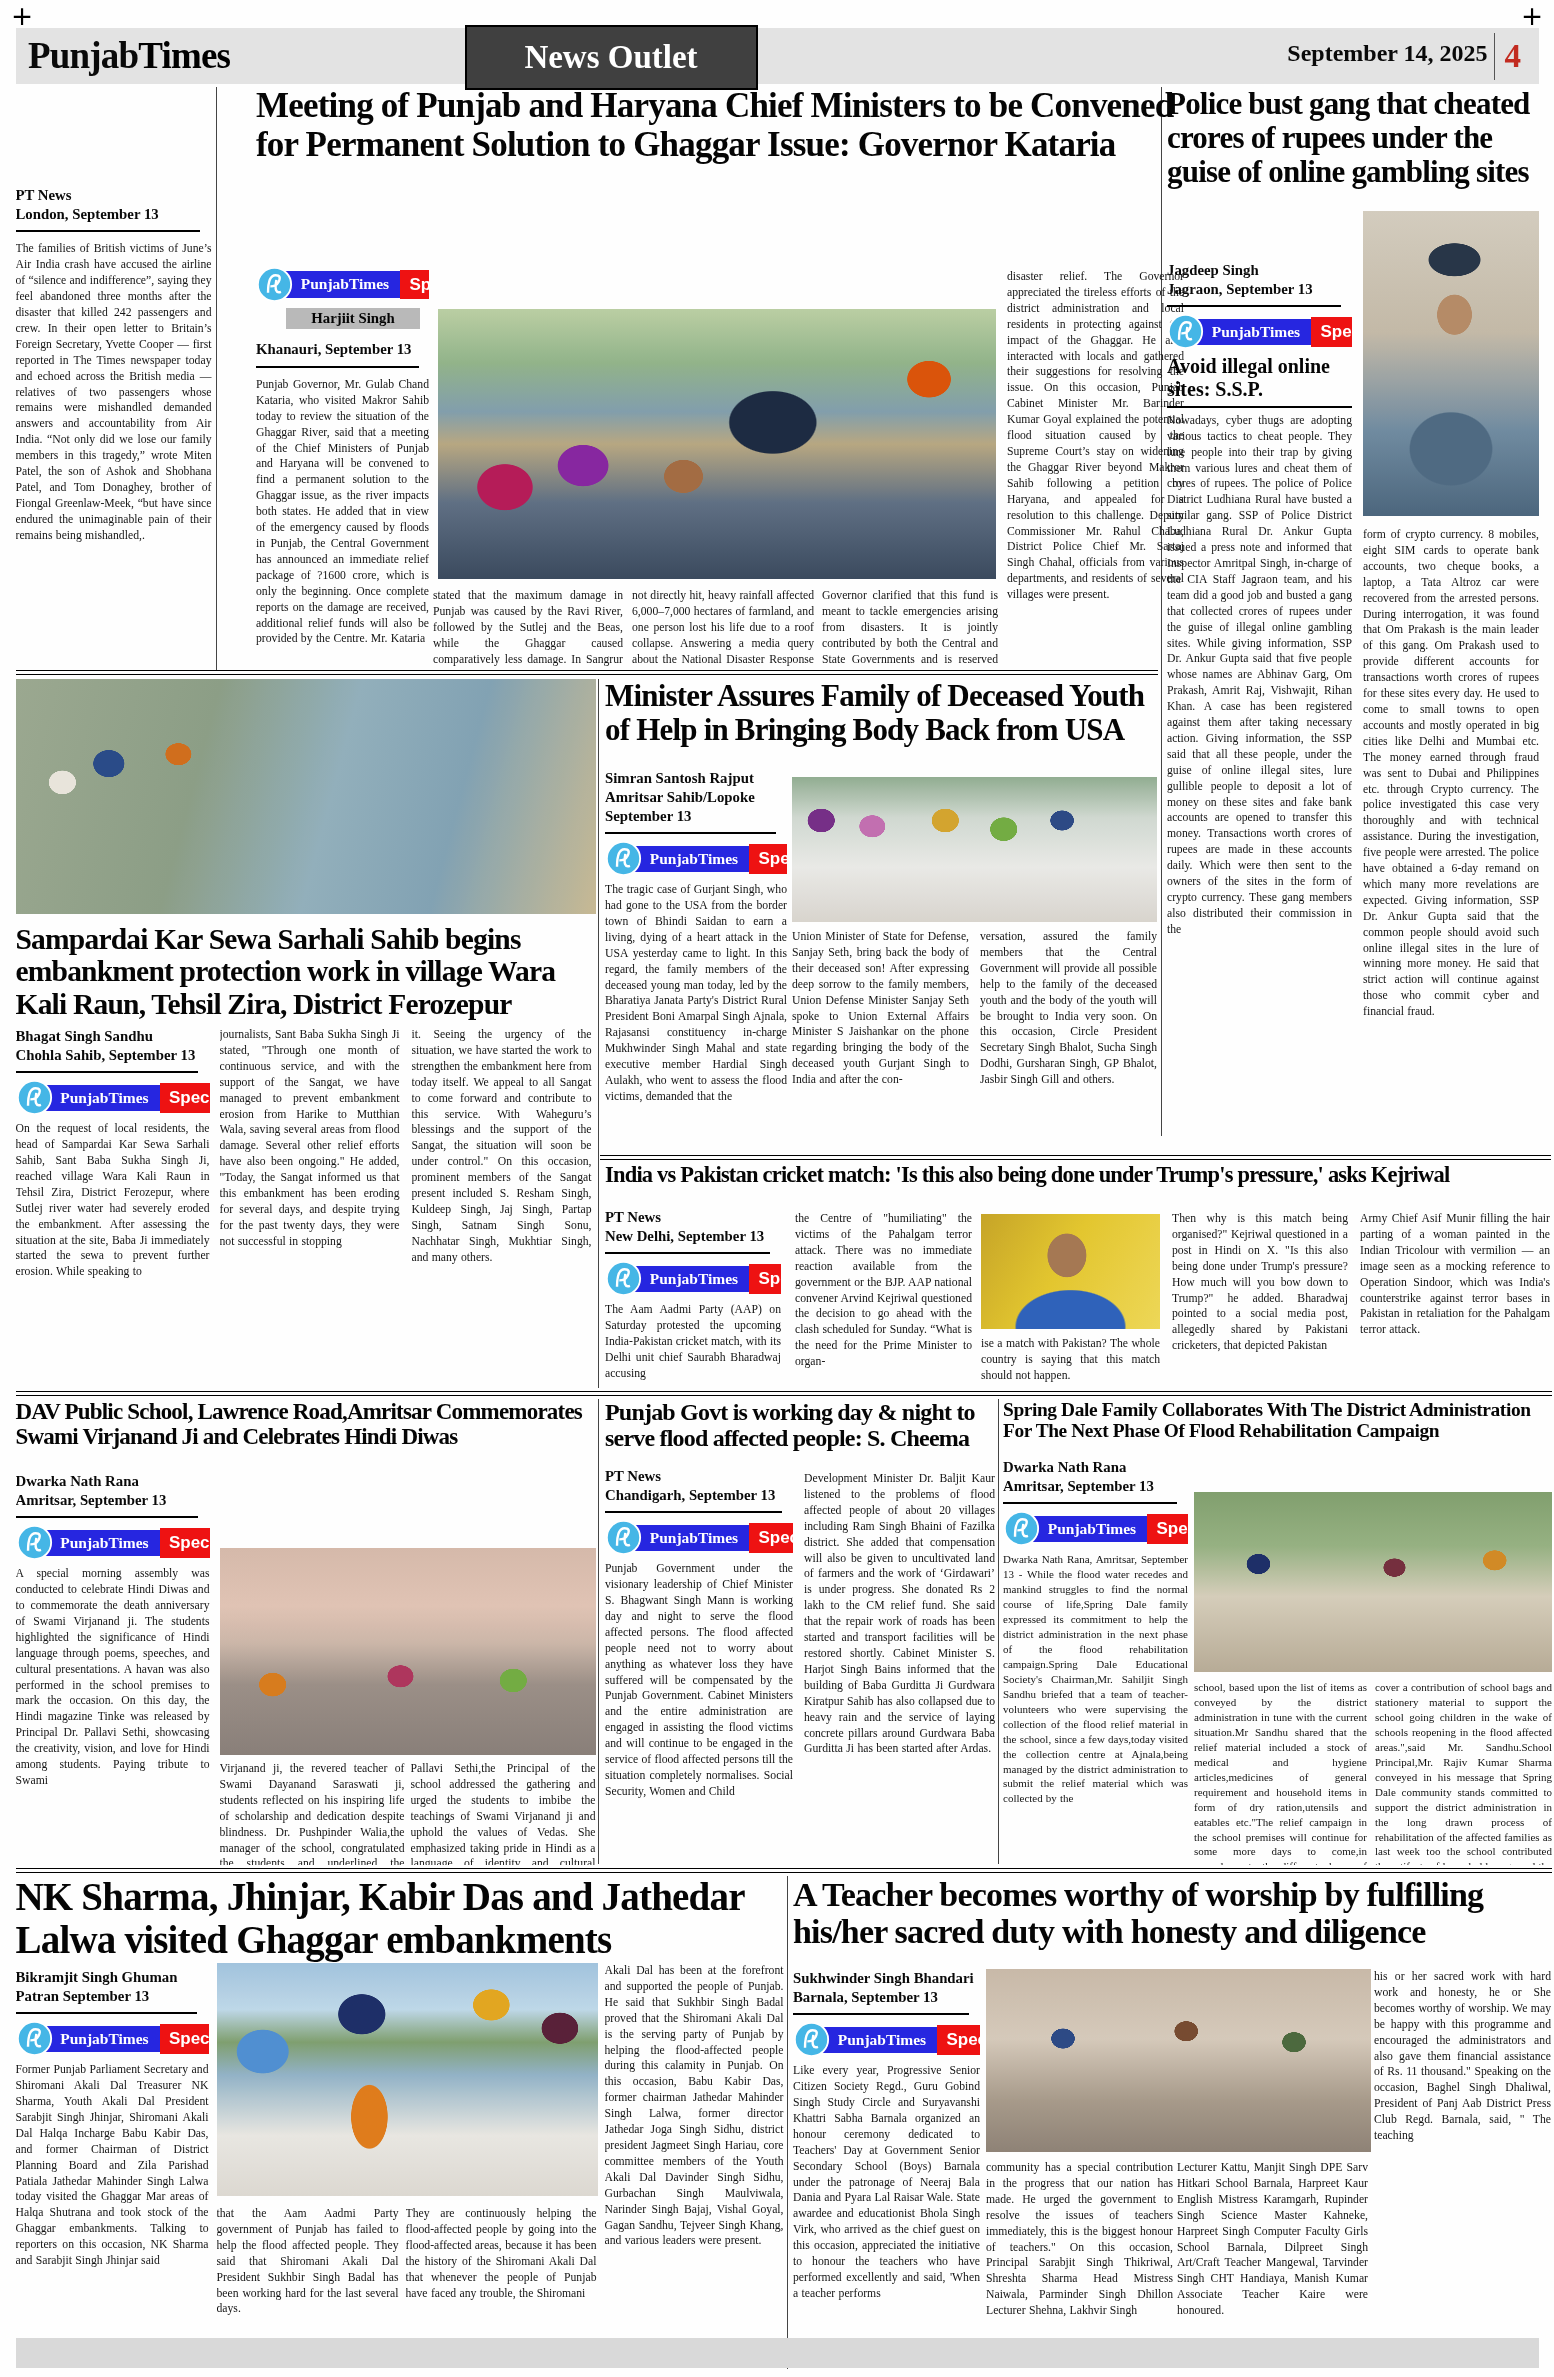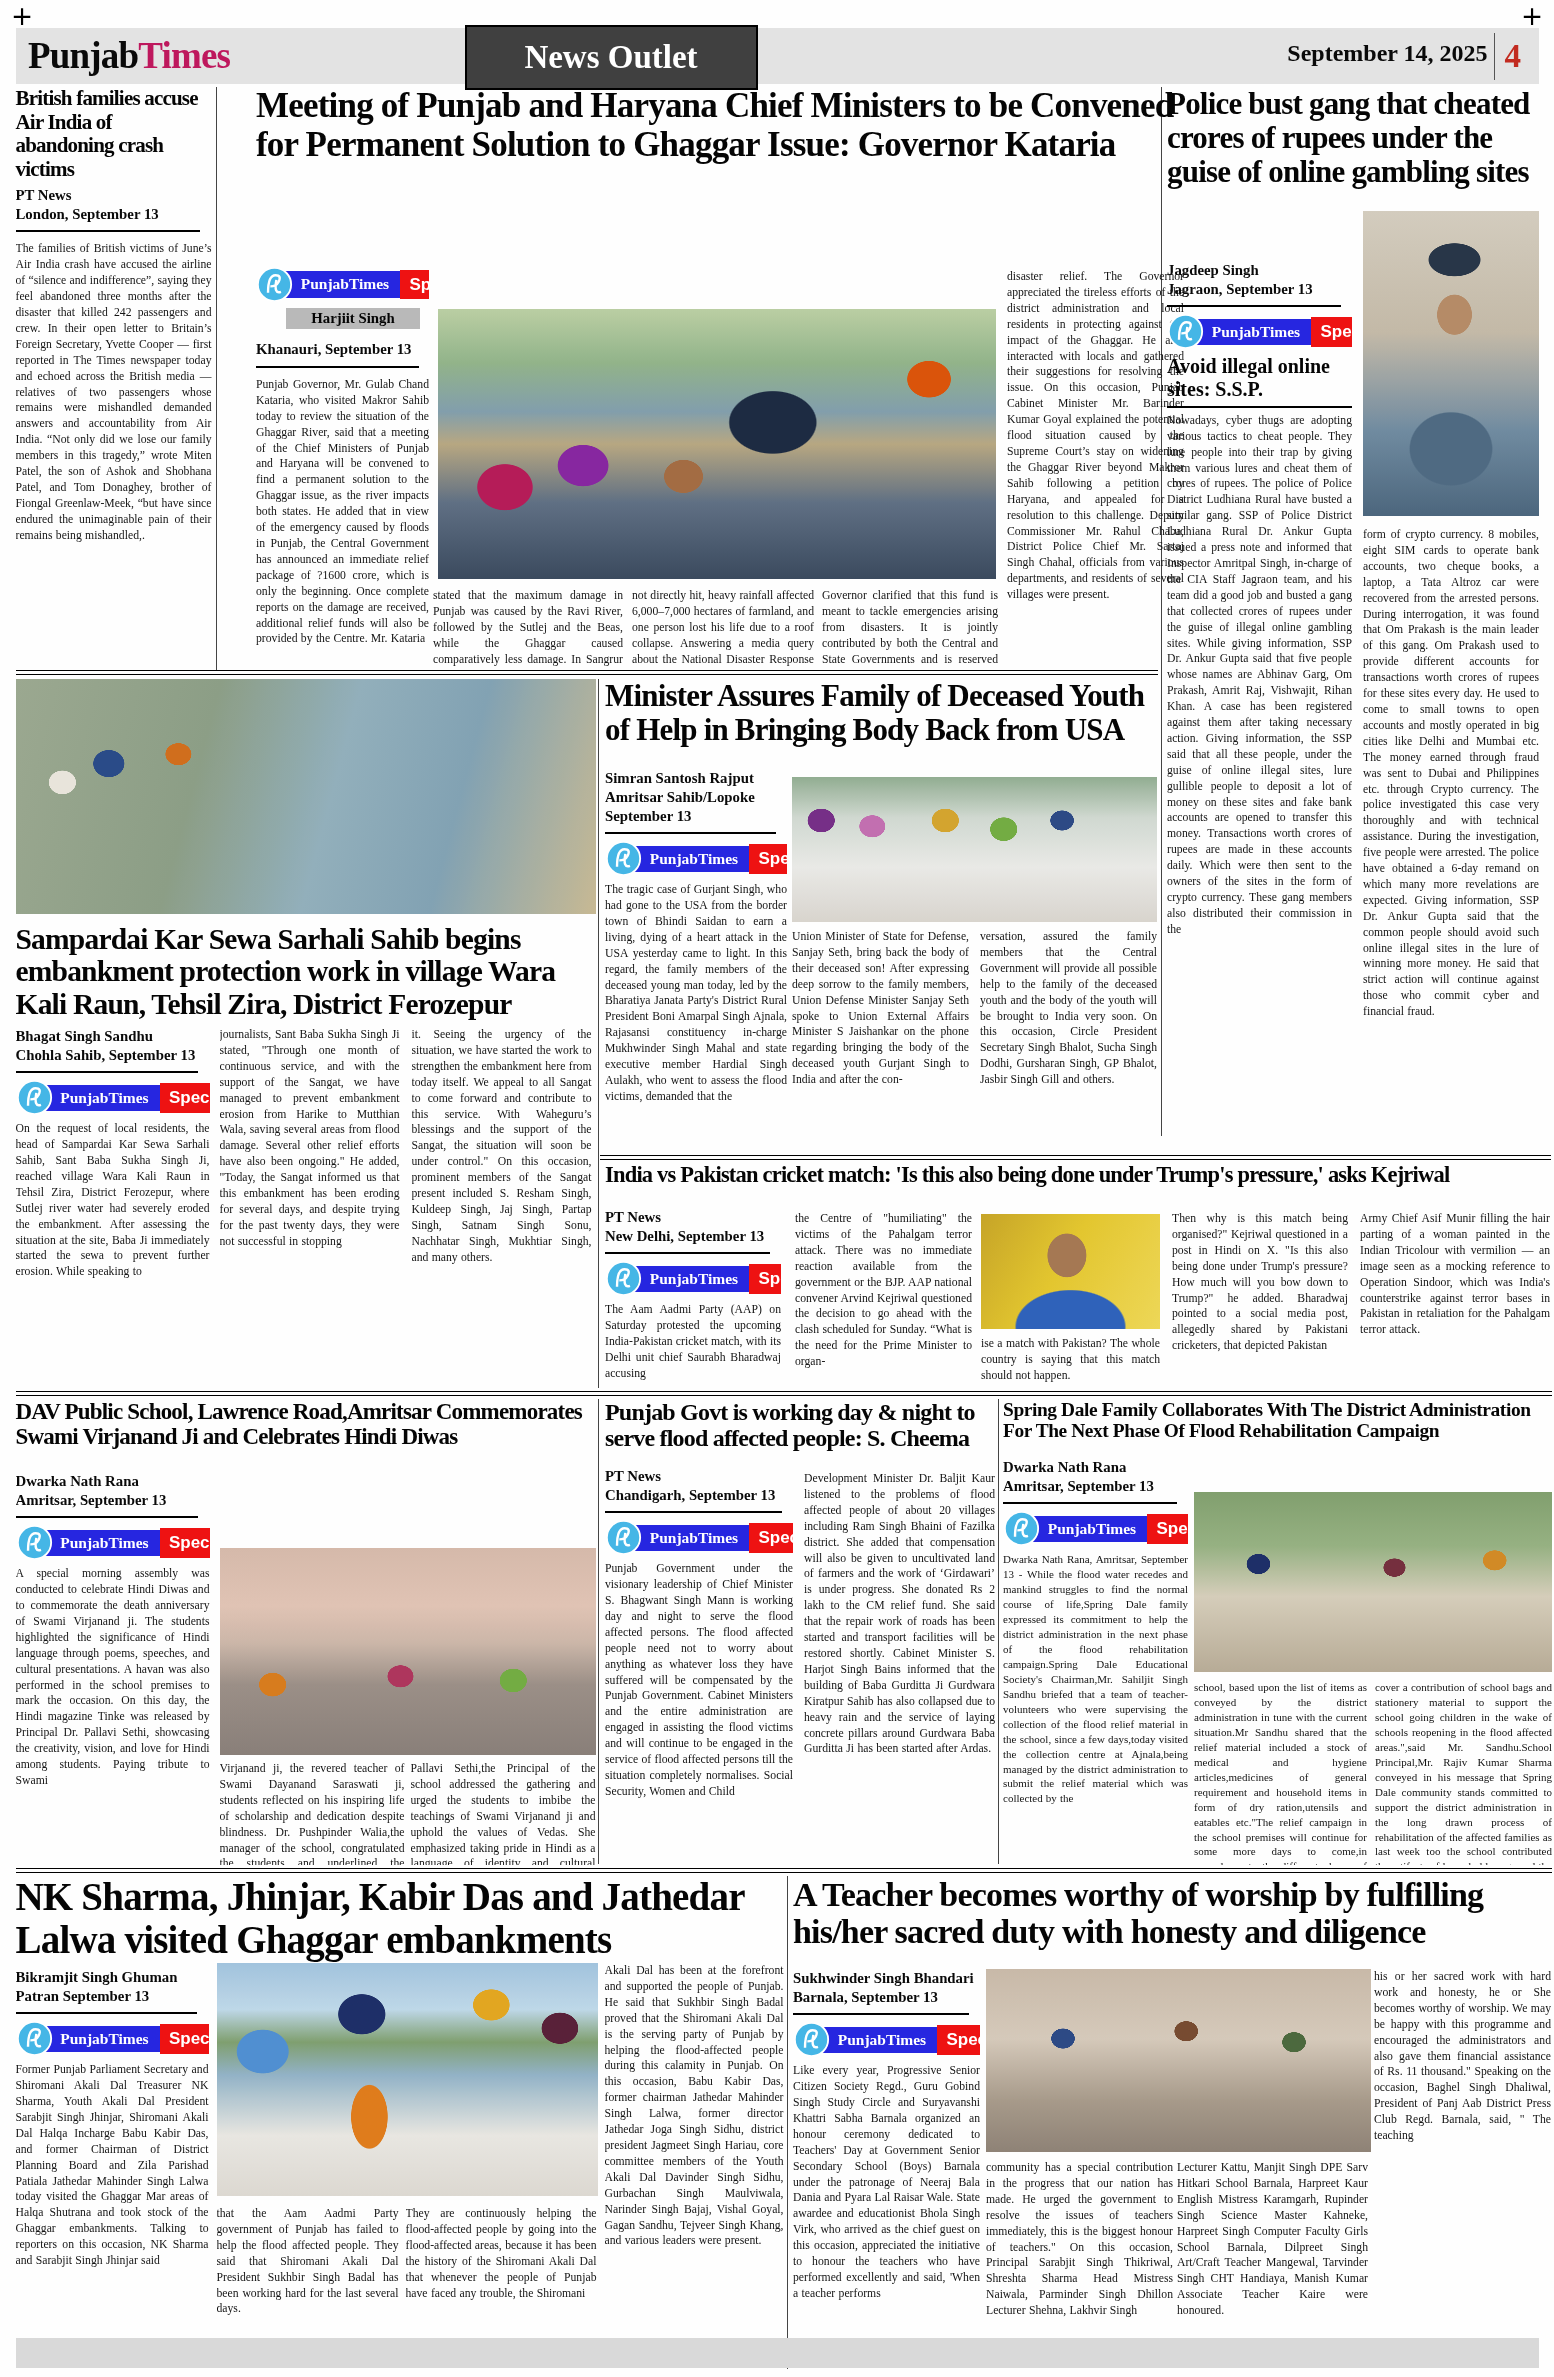--- a/index.html
+++ b/index.html
@@ -3,21 +3,21 @@
 <meta charset="utf-8">
 <style>
   html,body{margin:0;padding:0;background:#ffffff;}
   #page{position:relative;width:1554px;height:2377px;background:#fefefe;overflow:hidden;
         font-family:"Liberation Serif","DejaVu Serif",serif;color:#111;}
   .crop{position:absolute;font-size:26.4px;color:#000;font-family:"DejaVu Sans",sans-serif;line-height:1;}
   
   .masthead{position:absolute;left:15.5px;top:28px;width:1523px;height:56px;background:#e3e3e3;}
   .brand{position:absolute;left:12.4px;top:6.2px;font-size:37px;font-weight:bold;letter-spacing:-0.8px;}
   .brand .bb{color:#0a0a0a;}
-  .brand .br{color:#be185d;}
+  .brand .br{color:#000000;}
   .mast-box{position:absolute;left:449px;top:-3.1px;width:289px;height:61px;background:#404040;
             border:2.3px solid #000;display:flex;align-items:center;justify-content:center;}
   .mast-box span{color:#fff;font-size:33px;font-weight:bold;}
   .date-wrap{position:absolute;right:51px;top:12.4px;font-size:24px;font-weight:bold;color:#0a0a0a;}
   .pageno{position:absolute;right:7.8px;top:4.7px;width:36px;height:47px;border-left:1.6px solid #555;
           display:flex;align-items:center;justify-content:center;font-size:33px;font-weight:bold;color:#c22b20;}
   
   .art{position:absolute;}
   .hl{position:absolute;left:0;top:0;margin:0;font-weight:bold;color:#050505;line-height:1.1;
       letter-spacing:-0.8px;width:100%;}
@@ -117,21 +117,20 @@
   <div class="vline" style="left:598px;top:679px;height:709px;"></div>
   <div class="vline" style="left:598px;top:1399px;height:465px;"></div>
   <div class="vline" style="left:998px;top:1399px;height:465px;"></div>
   <div class="vline" style="left:787px;top:1876px;height:493px;"></div>
   <div class="dline" style="left:15.5px;top:670px;width:1142px;"></div>
   <div class="dline" style="left:600px;top:1155px;width:951px;"></div>
   <div class="dline" style="left:15.5px;top:1391px;width:1536px;"></div>
   <div class="dline" style="left:15.5px;top:1868px;width:1536px;"></div>
 
   <div class="art" style="left:15.5px;top:87px;width:196px;height:581px;">
-    <h2 class="hl" style="font-size:21px;line-height:1.12;">British families accuse Air India of abandoning crash victims</h2>
     <div class="col" style="left:0;top:99px;width:196px;height:482px;">
       <div class="byn">PT News</div>
       <div class="byn">London, September 13</div>
       <div class="byr"></div>
       <p class="bt">The families of British victims of June’s Air India crash have accused the airline of “silence and indifference”, saying they feel abandoned three months after the disaster that killed 242 passengers and crew. In their open letter to Britain’s Foreign Secretary, Yvette Cooper — first reported in The Times newspaper today and echoed across the British media — relatives of two passengers whose remains were mishandled demanded answers and accountability from Air India. “Not only did we lose our family members in this tragedy,” wrote Miten Patel, the son of Ashok and Shobhana Patel, and Tom Donaghey, brother of Fiongal Greenlaw-Meek, “but have since endured the unimaginable pain of their remains being mishandled,.</p>
     </div>
   </div>
 
   <div class="art" style="left:224px;top:87px;width:930px;height:583px;margin-left:32px;">
     <h1 class="hl" style="font-size:35px;">Meeting of Punjab and Haryana Chief Ministers to be Convened for Permanent Solution to Ghaggar Issue: Governor Kataria</h1>

